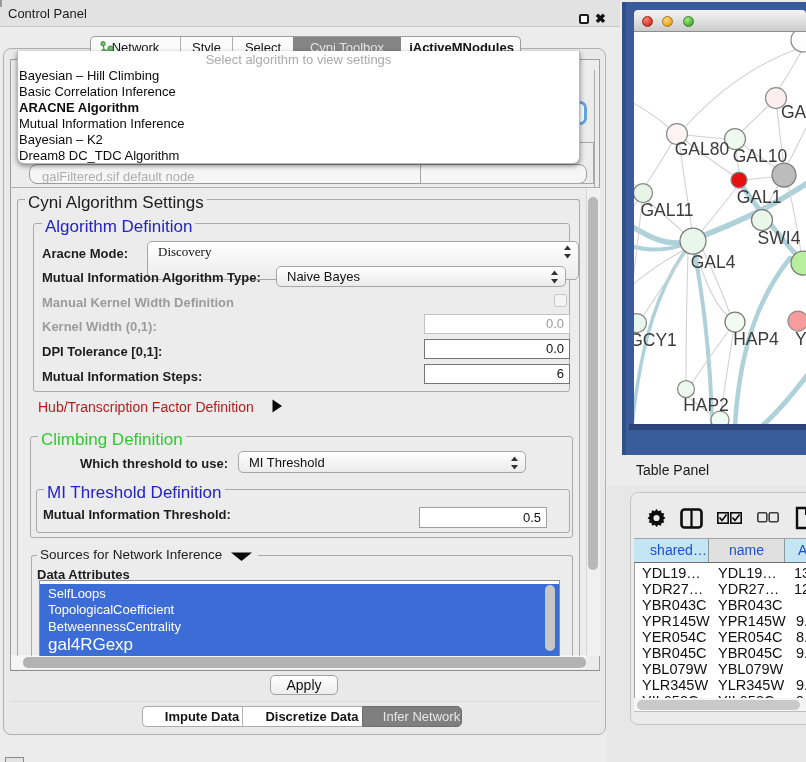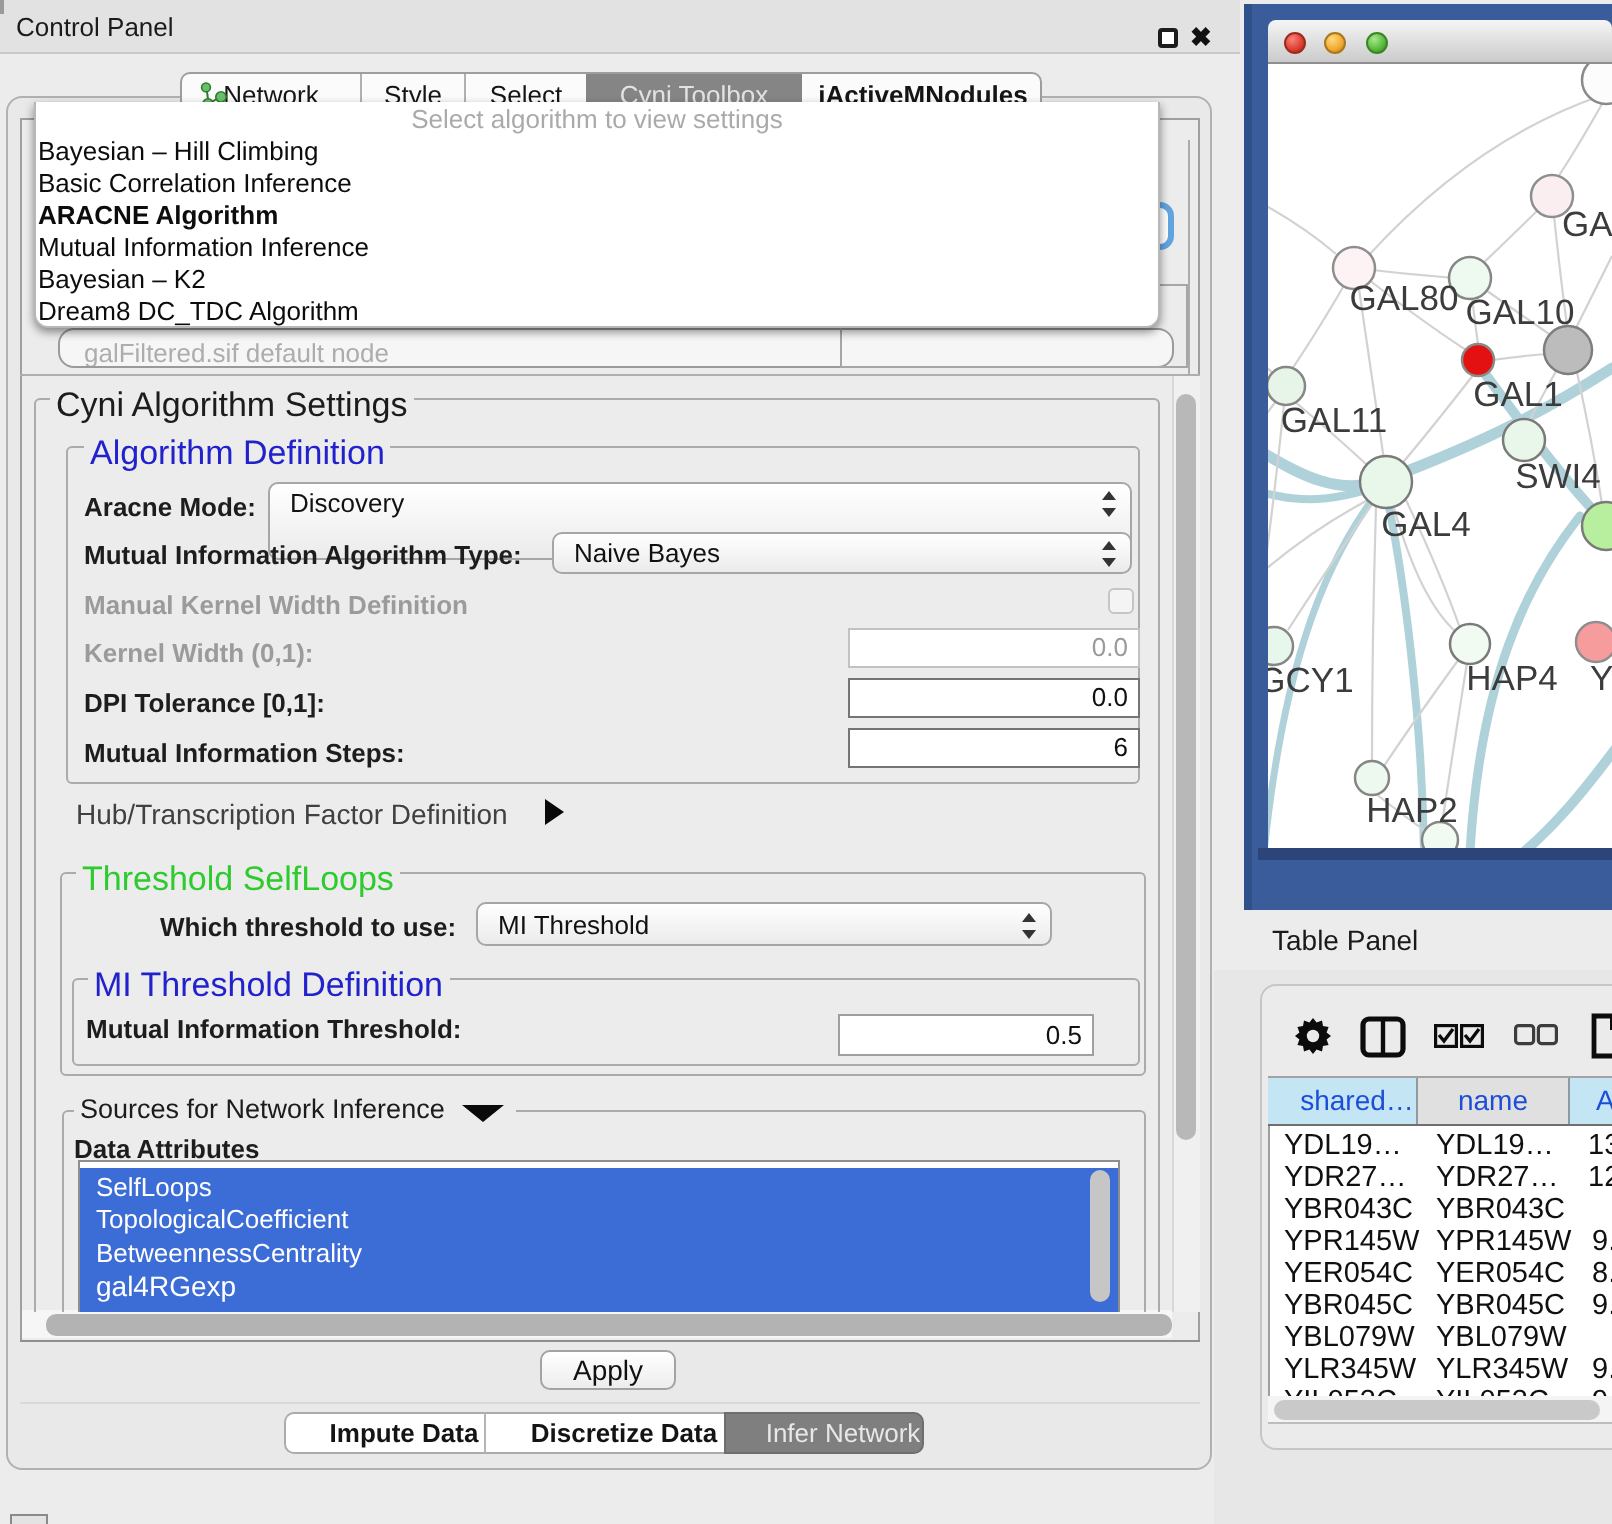--- a/index.html
+++ b/index.html
@@ -81,21 +81,21 @@
 <div class="abs sbthumb" style="left:588px;top:197px;width:10px;height:373px;"></div>
 <div class="abs" style="left:11px;top:655px;width:575px;height:14px;background:#f6f6f6;"></div>
 <div class="abs sbthumb" style="left:23px;top:657px;width:563px;height:11px;background:#b3b3b3;"></div>
 
 <div class="abs groupbox" style="left:17px;top:199px;width:563px;height:457px;border-radius:3px 3px 0 0;border-bottom:none;"></div>
 <div class="abs glabel" style="left:25px;top:193px;color:#1c1c1c;">Cyni Algorithm Settings</div>
 
 <div class="abs groupbox" style="left:33px;top:223px;width:537px;height:169px;"></div>
 <div class="abs glabel" style="left:42px;top:217px;color:#2222cd;">Algorithm Definition</div>
 <div class="abs blab" style="left:42px;top:246px;">Aracne Mode:</div>
-<div class="abs combo" style="left:134px;top:241px;width:432px;height:39px;">
+<div class="abs combo" style="left:147px;top:241px;width:432px;height:39px;font-family:Liberation Serif, serif;">
       <span class="cx">Discovery</span>
       <svg class="stepper" viewBox="0 0 9 14">
         <path d="M4.5 0.5 L8 5 L1 5 Z" fill="#333"></path>
         <path d="M4.5 13.5 L8 9 L1 9 Z" fill="#333"></path>
       </svg>
     </div>
 <div class="abs blab" style="left:42px;top:270px;">Mutual Information Algorithm Type:</div>
 <div class="abs combo" style="left:276px;top:266px;width:290px;height:21px;">
       <span class="cx">Naive Bayes</span>
       <svg class="stepper" viewBox="0 0 9 14">
@@ -105,27 +105,27 @@
     </div>
 <div class="abs dlab" style="left:42px;top:295px;">Manual Kernel Width Definition</div>
 <div class="abs" style="left:554px;top:294px;width:13px;height:13px;border:1px solid #c5c5c5;border-radius:3px;background:#f4f4f4;"></div>
 <div class="abs dlab" style="left:42px;top:319px;">Kernel Width (0,1):</div>
 <div class="abs tbox" style="left:424px;top:314px;width:146px;height:20px;color:#9b9b9b;border-color:#c2c2c2;line-height:18px;">0.0</div>
 <div class="abs blab" style="left:42px;top:344px;">DPI Tolerance [0,1]:</div>
 <div class="abs tbox tboxd" style="left:424px;top:339px;width:146px;height:20px;line-height:18px;">0.0</div>
 <div class="abs blab" style="left:42px;top:369px;">Mutual Information Steps:</div>
 <div class="abs tbox tboxd" style="left:424px;top:364px;width:146px;height:20px;line-height:18px;">6</div>
 
-<div class="abs" style="left:38px;top:399px;font-size:14px;color:#404040;">Hub/Transcription Factor Definition</div>
+<div class="abs" style="left:38px;top:399px;font-size:14px;color:#b91c1c;">Hub/Transcription Factor Definition</div>
 <svg class="abs" style="left:271px;top:399px;" width="12" height="14" viewBox="0 0 12 14">
       <path d="M1.5 0.5 L11 7 L1.5 13.5 Z" fill="#090909"></path>
     </svg>
 
 <div class="abs groupbox" style="left:30px;top:436px;width:543px;height:102px;"></div>
-<div class="abs glabel" style="left:38px;top:430px;color:#2ecb2e;">Threshold SelfLoops</div>
+<div class="abs glabel" style="left:38px;top:430px;color:#2ecb2e;">Climbing Definition</div>
 <div class="abs blab" style="left:80px;top:456px;">Which threshold to use:</div>
 <div class="abs combo" style="left:238px;top:451px;width:288px;height:22px;">
       <span class="cx" style="top:3px">MI Threshold</span>
       <svg class="stepper" style="top:4px" viewBox="0 0 9 14">
         <path d="M4.5 0.5 L8 5 L1 5 Z" fill="#333"></path>
         <path d="M4.5 13.5 L8 9 L1 9 Z" fill="#333"></path>
       </svg>
     </div>
 
 <div class="abs groupbox" style="left:36px;top:489px;width:534px;height:44px;"></div>
@@ -137,21 +137,21 @@
 <div class="abs glabel" style="left:37px;top:547px;color:#1c1c1c;font-size:13.5px;">Sources for Network Inference</div>
 <svg class="abs" style="left:224px;top:551px;background:#ececec;" width="34" height="11" viewBox="0 0 34 11">
       <path d="M7 1.5 L28 1.5 L17.5 10 Z" fill="#0a0a0a"></path>
     </svg>
 <div class="abs blab" style="left:37px;top:567px;">Data Attributes</div>
 <div class="abs" style="left:39px;top:580px;width:521px;height:76px;background:#ffffff;border:1px solid #8e8e8e;border-bottom:none;overflow:hidden;">
   <div class="bluelist" style="position:absolute;left:0px;top:2.5px;width:519px;height:73.5px;"></div>
   <div class="abs" style="left:8px;top:4.5px;color:#fff;font-size:13px;">SelfLoops</div>
   <div class="abs" style="left:8px;top:21px;color:#fff;font-size:13px;">TopologicalCoefficient</div>
   <div class="abs" style="left:8px;top:37.5px;color:#fff;font-size:13px;">BetweennessCentrality</div>
-  <div class="abs" style="left:8px;top:54px;color:#fff;font-size:14px;">gal4RGexp</div>
+  <div class="abs" style="left:8px;top:54px;color:#fff;font-size:17px;">gal4RGexp</div>
   <div class="sbthumb" style="position:absolute;left:505px;top:4px;width:10px;height:66px;background:#c6c6c6;"></div>
 </div>
 
 <div class="abs" style="left:10px;top:670px;width:590px;height:1px;background:#8f8f8f;"></div>
 <div class="abs applybtn">Apply</div>
 <div class="abs" style="left:10px;top:701px;width:590px;height:1px;background:#d9d9d9;"></div>
 <div class="abs seg" style="left:142px;width:100px;border-left:1px solid #ababab;border-radius:5px 0 0 5px;">Impute Data</div>
 <div class="abs seg" style="left:242px;width:120px;border-left:1px solid #b5b5b5;">Discretize Data</div>
 <div class="abs seg" style="left:362px;width:100px;background:#7f7f7f;color:#e8e8e8;font-weight:normal;border:1px solid #6e6e6e;border-radius:0 5px 5px 0;">Infer Network</div>
 <div class="abs" style="left:5px;top:757px;width:19px;height:10px;border:1px solid #8a8a8a;background:#e3e3e3;"></div>

